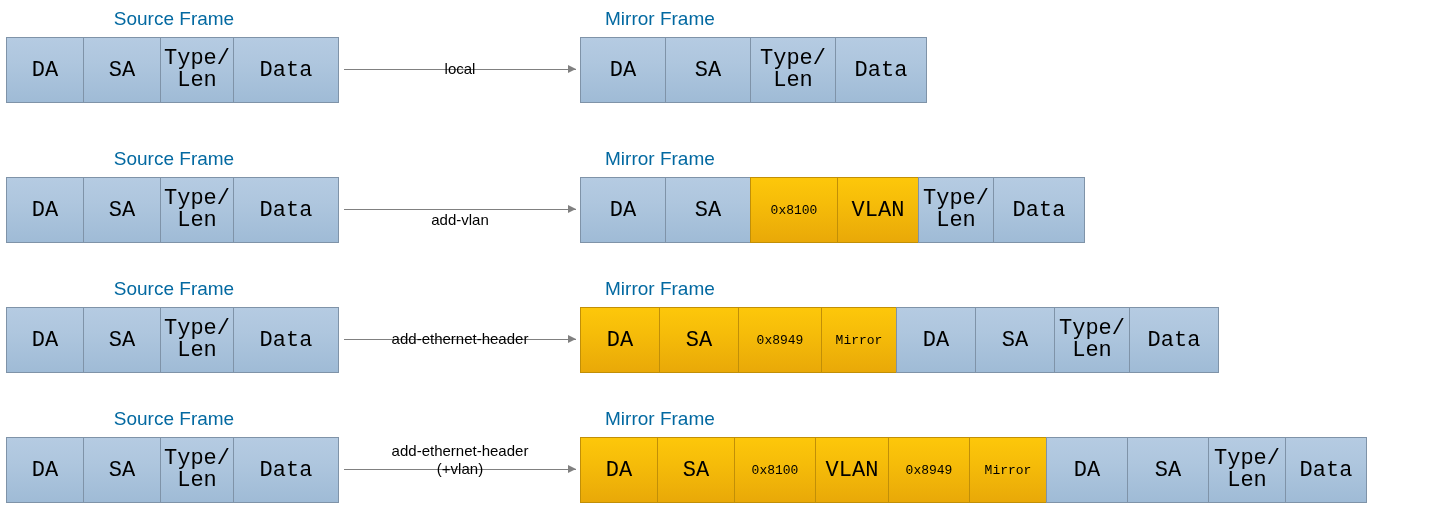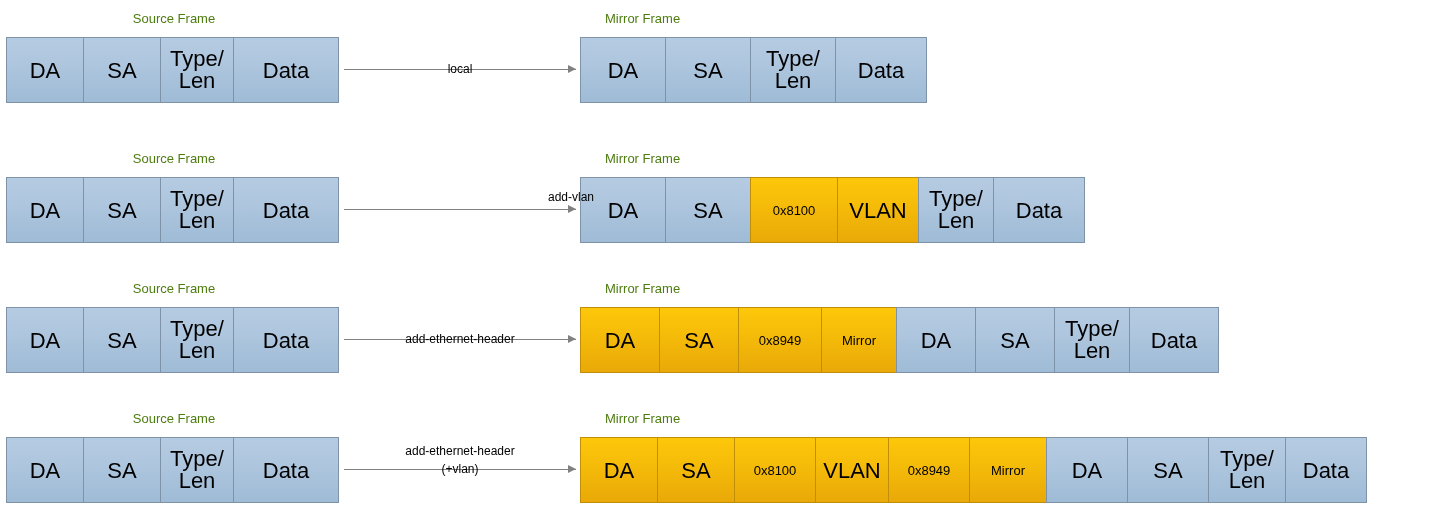--- a/index.html
+++ b/index.html
@@ -27,38 +27,39 @@
 
   .row {
     position: absolute;
     left: 0;
     width: 1440px;
   }
 
   
   .caption {
     position: absolute;
-    font-size: 13px;
+    font-size: 19px;
     line-height: 22px;
-    color: #4d7c0f;
+    color: #0369a1;
     white-space: nowrap;
   }
   .caption.src {
     text-align: center;
   }
   .caption.mir {
     text-align: left;
   }
 
   
   .frame {
     position: absolute;
     display: flex;
     box-sizing: border-box;
     height: 66px;
+    font-family: Liberation Mono, monospace;
   }
 
   .cell {
     box-sizing: border-box;
     border: 1px solid #7d8a96;
     display: flex;
     align-items: center;
     justify-content: center;
     text-align: center;
     font-size: 22px;
@@ -110,21 +111,21 @@
     right: 0;
     top: 2px;
     width: 0;
     height: 0;
     border-top: 4.5px solid transparent;
     border-bottom: 4.5px solid transparent;
     border-left: 8px solid #808080;
   }
   .arrow-label {
     position: absolute;
-    font-size: 12px;
+    font-size: 15px;
     line-height: 18px;
     color: #000000;
     text-align: center;
     white-space: pre-line;
   }
 </style>
 </head>
 <body>
 
 <div id="diagram">
@@ -199,21 +200,21 @@
           <span class="lbl">Type/<br>Len</span>
         </div>
         <div class="cell blue" style="width: 92px;">
           <span class="lbl">Data</span>
         </div>
       </div>
       <div class="arrow" style="left: 344px; width: 232px; top: 203px;">
         <div class="shaft"></div>
         <div class="head"></div>
       </div>
-      <div class="arrow-label" style="left: 326px; width: 268px; top: 188px; text-align: right;">add-vlan</div>
+      <div class="arrow-label" style="left: 326px; width: 268px; top: 211px;">add-vlan</div>
     </div>
     <div class="row" style="top: 0px;">
       <div class="caption src" style="left: 6px; width: 336px; top: 278px;">Source Frame</div>
       <div class="caption mir" style="left: 605px; top: 278px;">Mirror Frame</div>
       <div class="frame" style="left: 6px; top: 307px;">
         <div class="cell blue" style="width: 78px;">
           <span class="lbl">DA</span>
         </div>
         <div class="cell blue" style="width: 78px;">
           <span class="lbl">SA</span>

